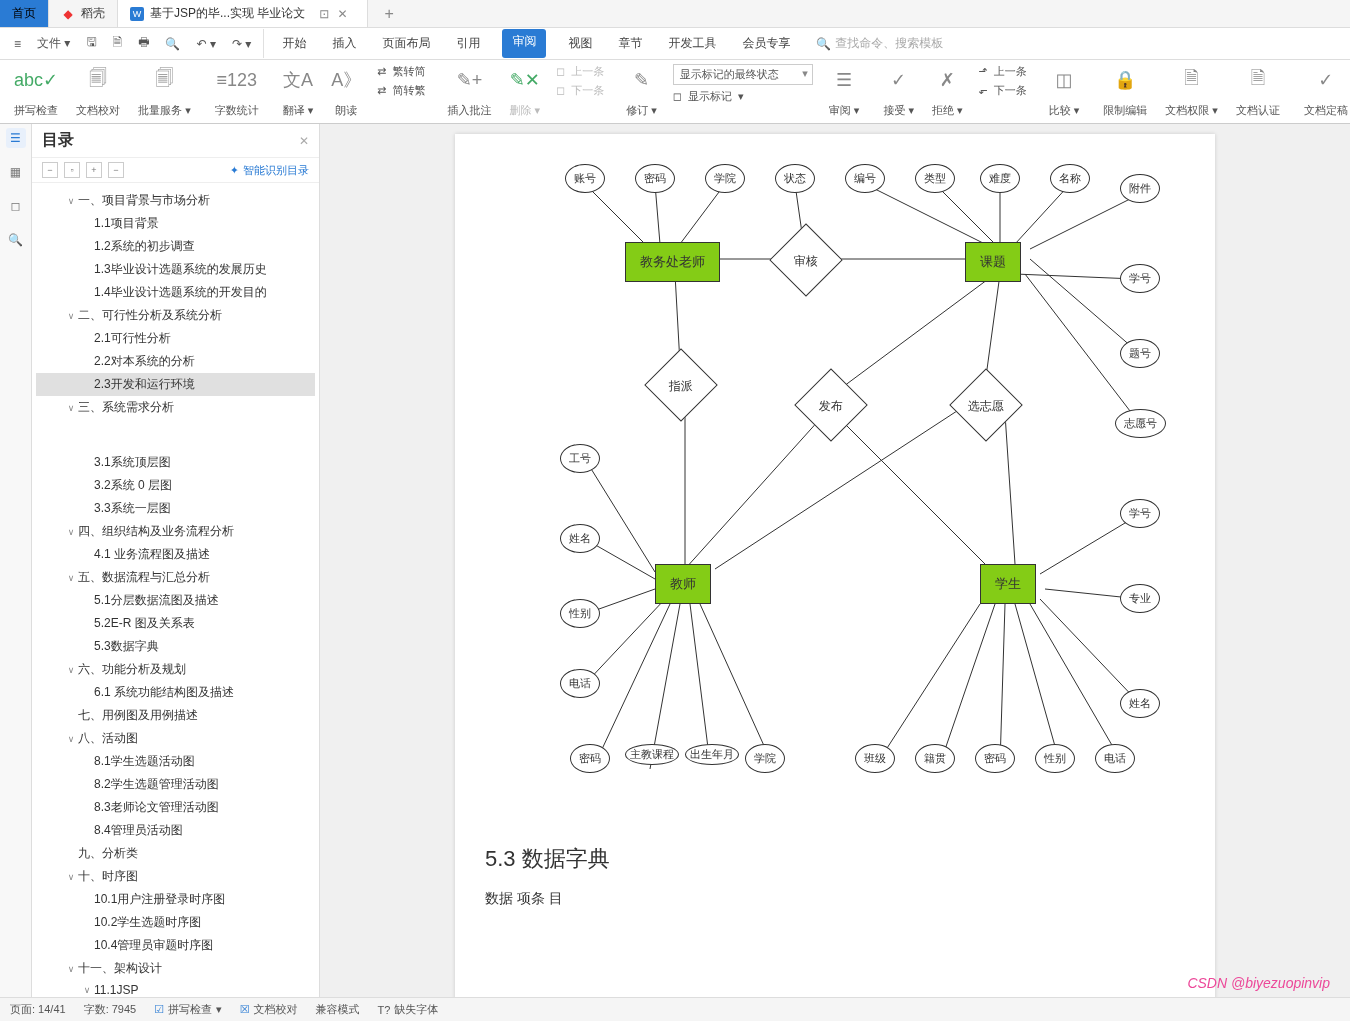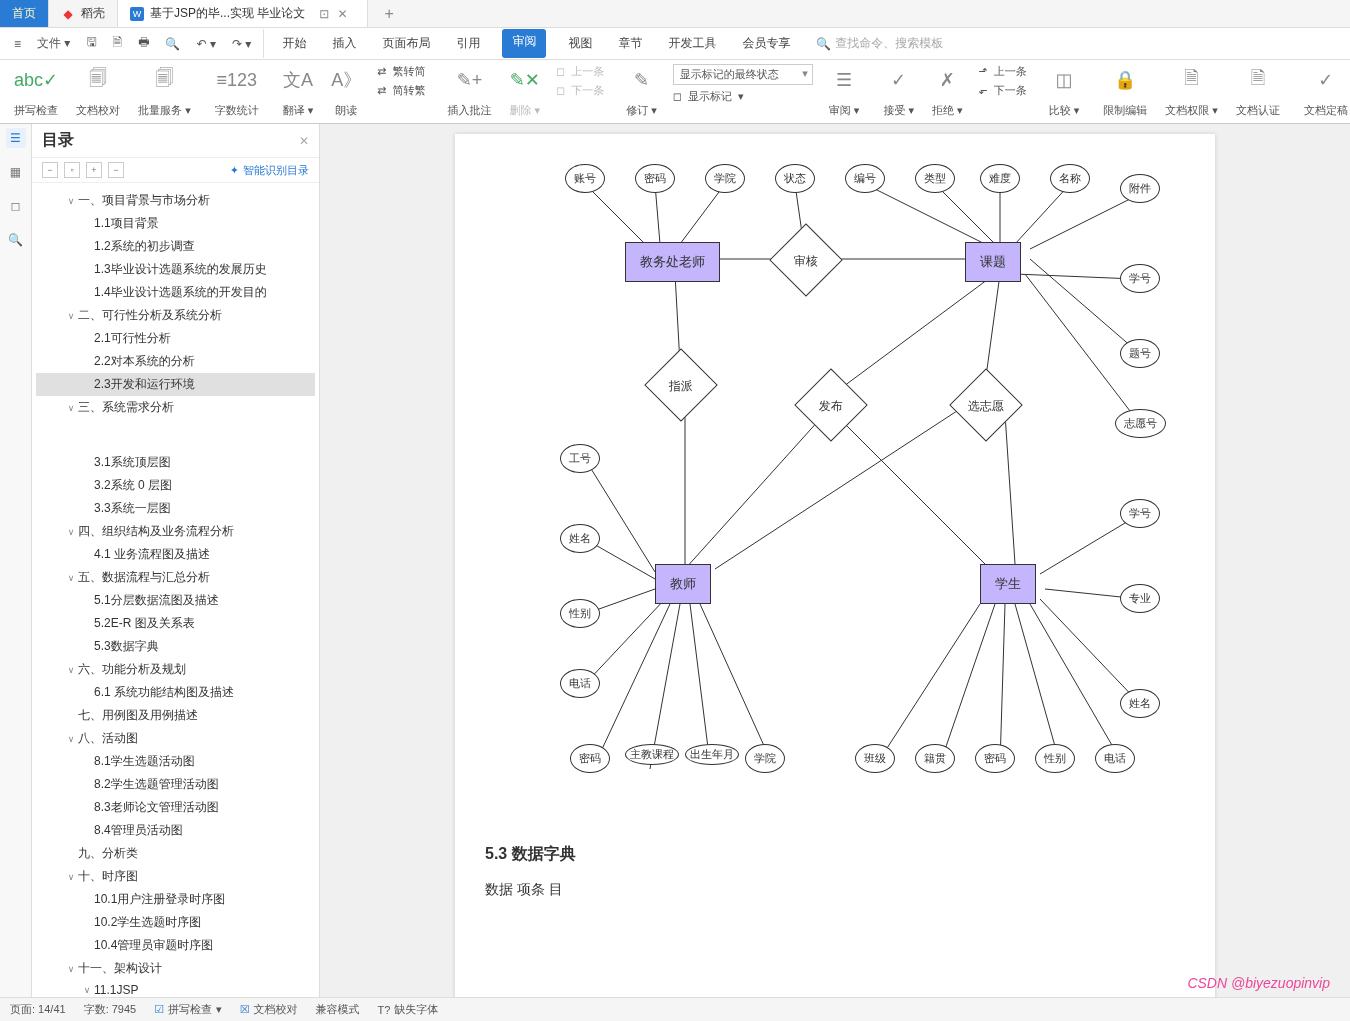--- a/index.html
+++ b/index.html
@@ -1,19 +1,19 @@
 <!DOCTYPE html>
 <html><head>
 <meta charset="utf-8">
 <style>
 *{box-sizing:border-box;margin:0;padding:0;font-family:"Microsoft YaHei",Arial,sans-serif}
 body{font-size:12px;color:#333;background:#fff;width:1350px;height:1021px;overflow:hidden;position:relative}
 .tabbar{display:flex;height:28px;background:#f5f5f5;border-bottom:1px solid #ddd;align-items:stretch}
 .tab{display:flex;align-items:center;padding:0 12px;border-right:1px solid #ddd;gap:6px;cursor:pointer}
-.tab.home{background:#2a7bd4;color:#fef9c3}
+.tab.home{background:#2a7bd4;color:#000000}
 .tab.doc{background:#fff}
 .tab-ico{width:14px;height:14px;display:inline-flex;align-items:center;justify-content:center}
 .tab-close-area{display:flex;align-items:center;gap:8px;padding:0 8px;color:#888}
 .tab-plus{margin-left:6px;padding:0 10px;display:flex;align-items:center;color:#888;cursor:pointer;font-size:16px}
 .menubar{display:flex;align-items:center;height:32px;border-bottom:1px solid #ddd;padding:0 8px;gap:2px}
 .mb-left{display:flex;align-items:center;gap:4px;border-right:1px solid #e0e0e0;padding-right:6px}
 .mb-btn{padding:4px 6px;color:#555;cursor:pointer;border-radius:3px}
 .mb-tabs{display:flex;gap:18px;margin-left:12px}
 .mb-tab{padding:6px 4px;color:#444;cursor:pointer}
 .mb-tab.active{background:#2a7bd4;color:#fff;border-radius:3px;padding:4px 10px}
@@ -40,27 +40,27 @@
 .ot-left{display:flex;gap:6px}
 .ot-ico{width:16px;height:16px;border:1px solid #ccc;display:flex;align-items:center;justify-content:center;font-size:9px;color:#777;cursor:pointer}
 .ot-smart{color:#2a7bd4;display:flex;align-items:center;gap:4px;cursor:pointer;font-size:11px}
 .tree{flex:1;overflow:auto;padding:6px 4px}
 .tnode{padding:3px 4px 3px 0;cursor:pointer;display:flex;align-items:center;white-space:nowrap}
 .tnode.sel{background:#e0e0e0}
 .tw{display:inline-block;width:14px;text-align:center;color:#888;font-size:9px}
 .canvas{flex:1;background:#f0f0f0;position:relative;overflow:auto}
 .page{background:#fff;margin:10px auto;width:760px;min-height:880px;position:relative;box-shadow:0 0 4px rgba(0,0,0,.15);padding:10px 30px 40px}
 .er{position:relative;height:680px}
-.ent{position:absolute;border:1px solid #333;padding:10px 14px;background:#c4b5fd;font-size:13px;text-align:center}
+.ent{position:absolute;border:1px solid #333;padding:10px 14px;background:#84cc16;font-size:13px;text-align:center}
 .attr{position:absolute;border:1px solid #333;border-radius:50%;padding:6px 8px;background:#fff;font-size:11px;min-width:38px;text-align:center}
 .rel{position:absolute;border:1px solid #333;width:52px;height:52px;transform:rotate(45deg);background:#fff}
 .rel span{position:absolute;transform:rotate(-45deg);width:52px;text-align:center;top:18px;left:0;font-size:12px}
 svg.lines{position:absolute;inset:0;width:100%;height:100%;pointer-events:none}
 svg.lines line{stroke:#333;stroke-width:1}
-.doc-h{font-size:16px;font-weight:bold;margin:20px 0 10px}
+.doc-h{font-size:22px;font-weight:normal;margin:20px 0 10px}
 .doc-p{font-size:14px;margin:16px 0}
 .statusbar{position:absolute;bottom:0;left:0;right:0;height:24px;background:#f5f5f5;border-top:1px solid #ddd;display:flex;align-items:center;padding:0 10px;gap:18px;font-size:11px;color:#555}
 .sb-item{display:flex;align-items:center;gap:4px;cursor:pointer}
 .sb-ico{color:#2a7bd4}
 .watermark{position:absolute;right:20px;bottom:30px;color:#ec4899;font-size:14px;font-style:italic}
 .dimico{color:#bbb}
 </style>
 </head>
 <body>
 

